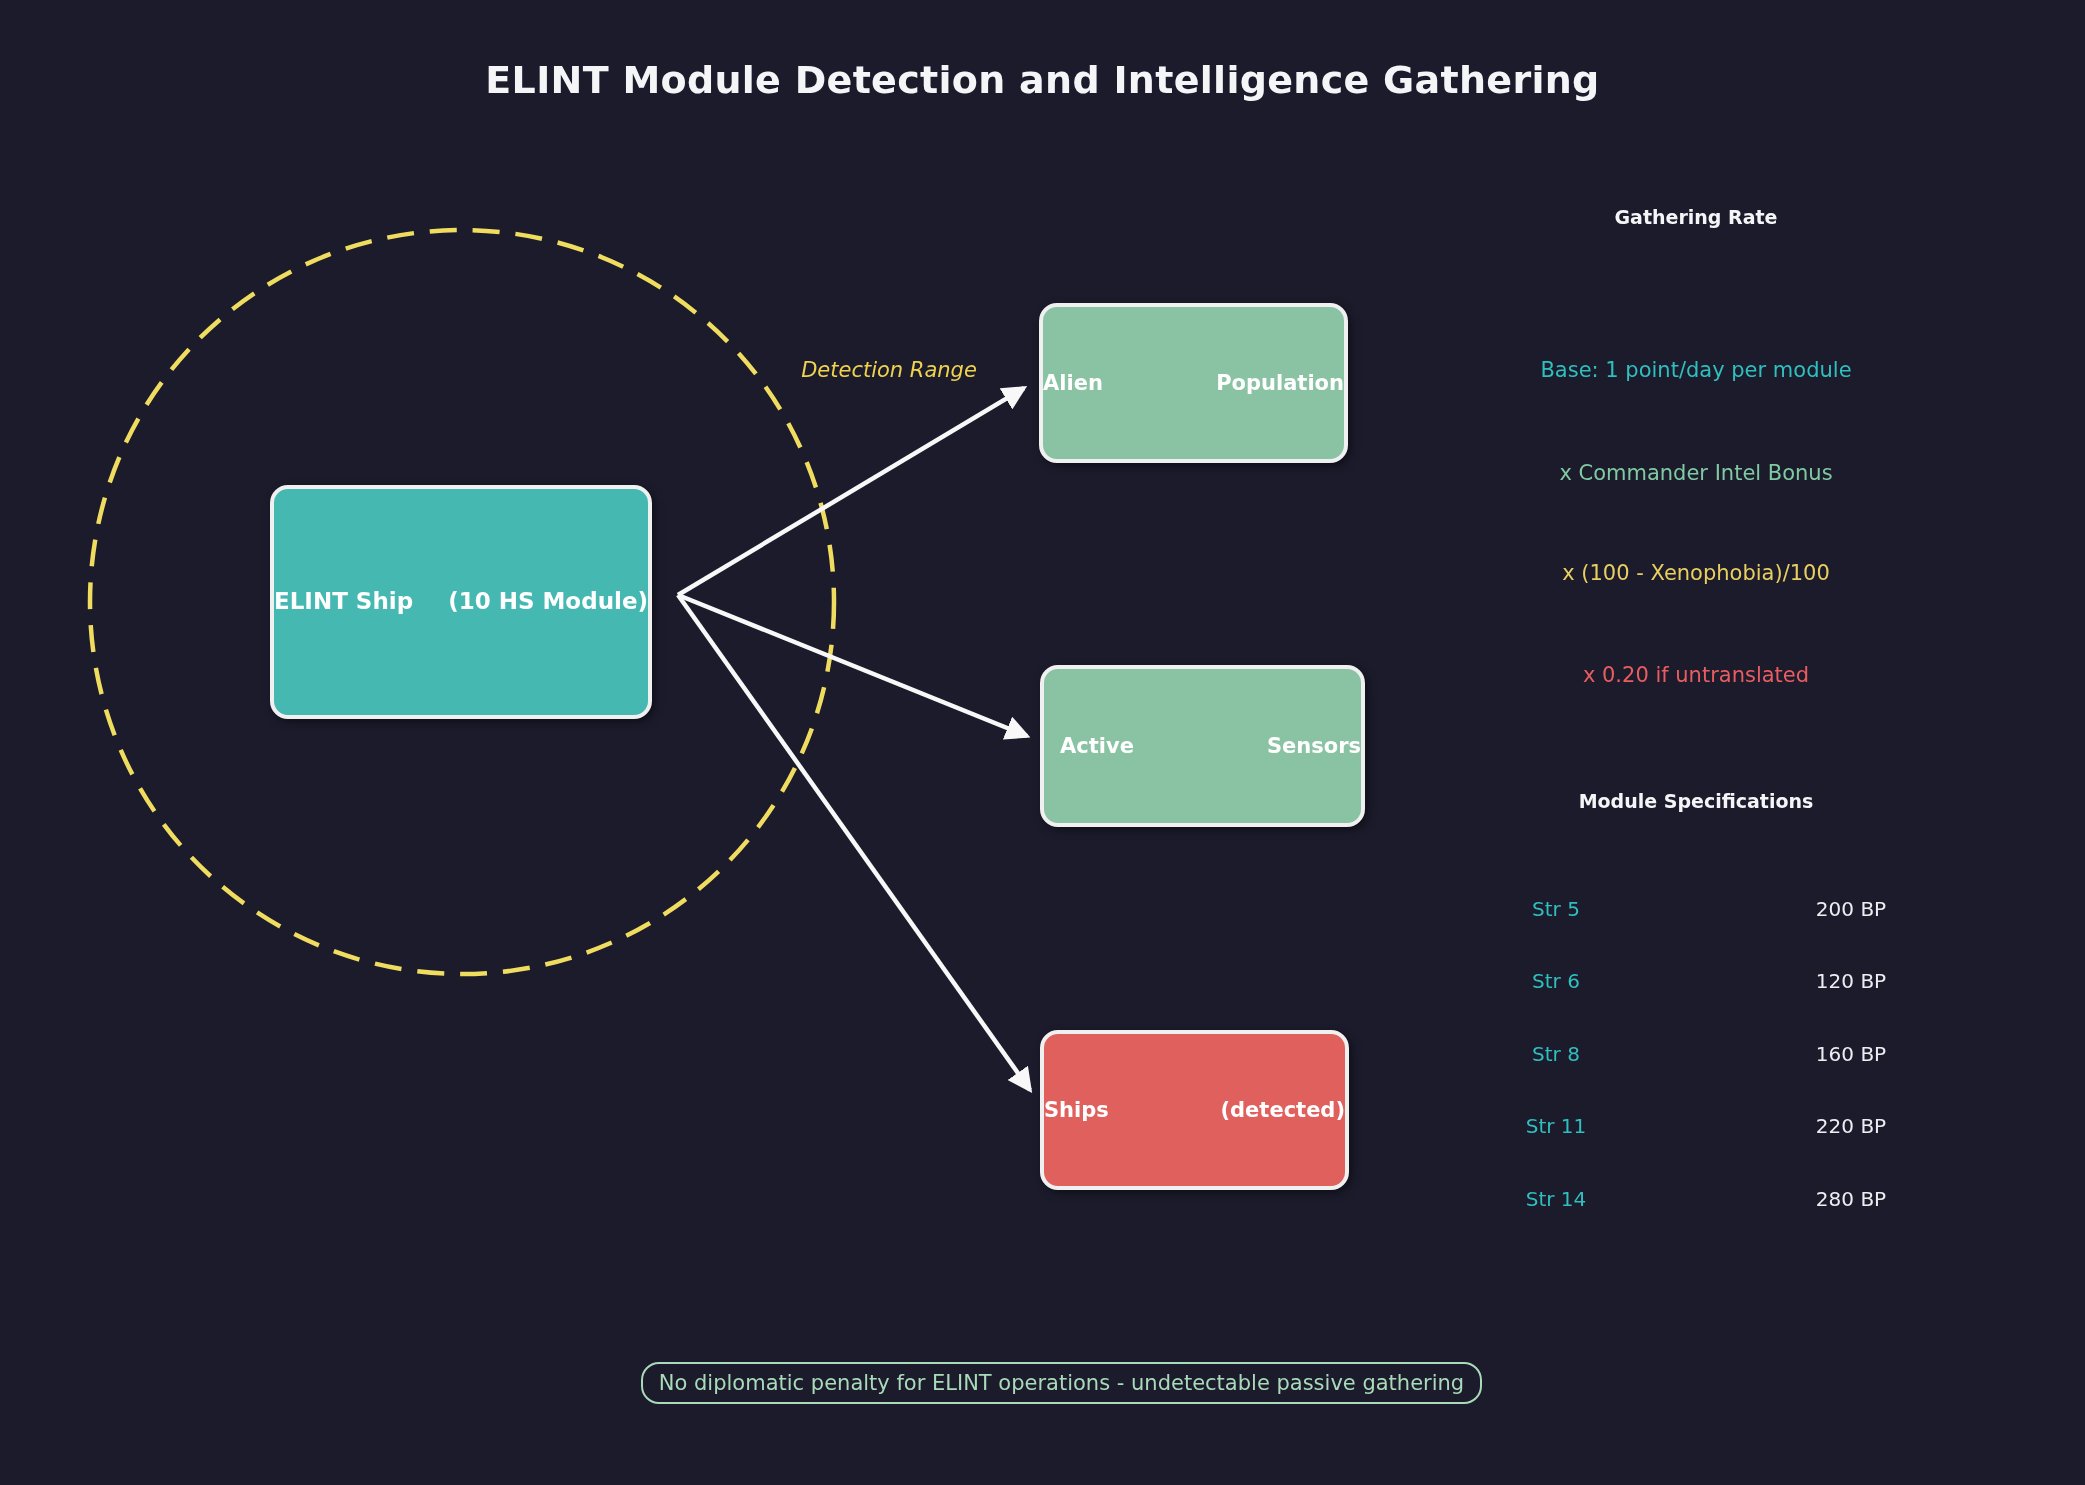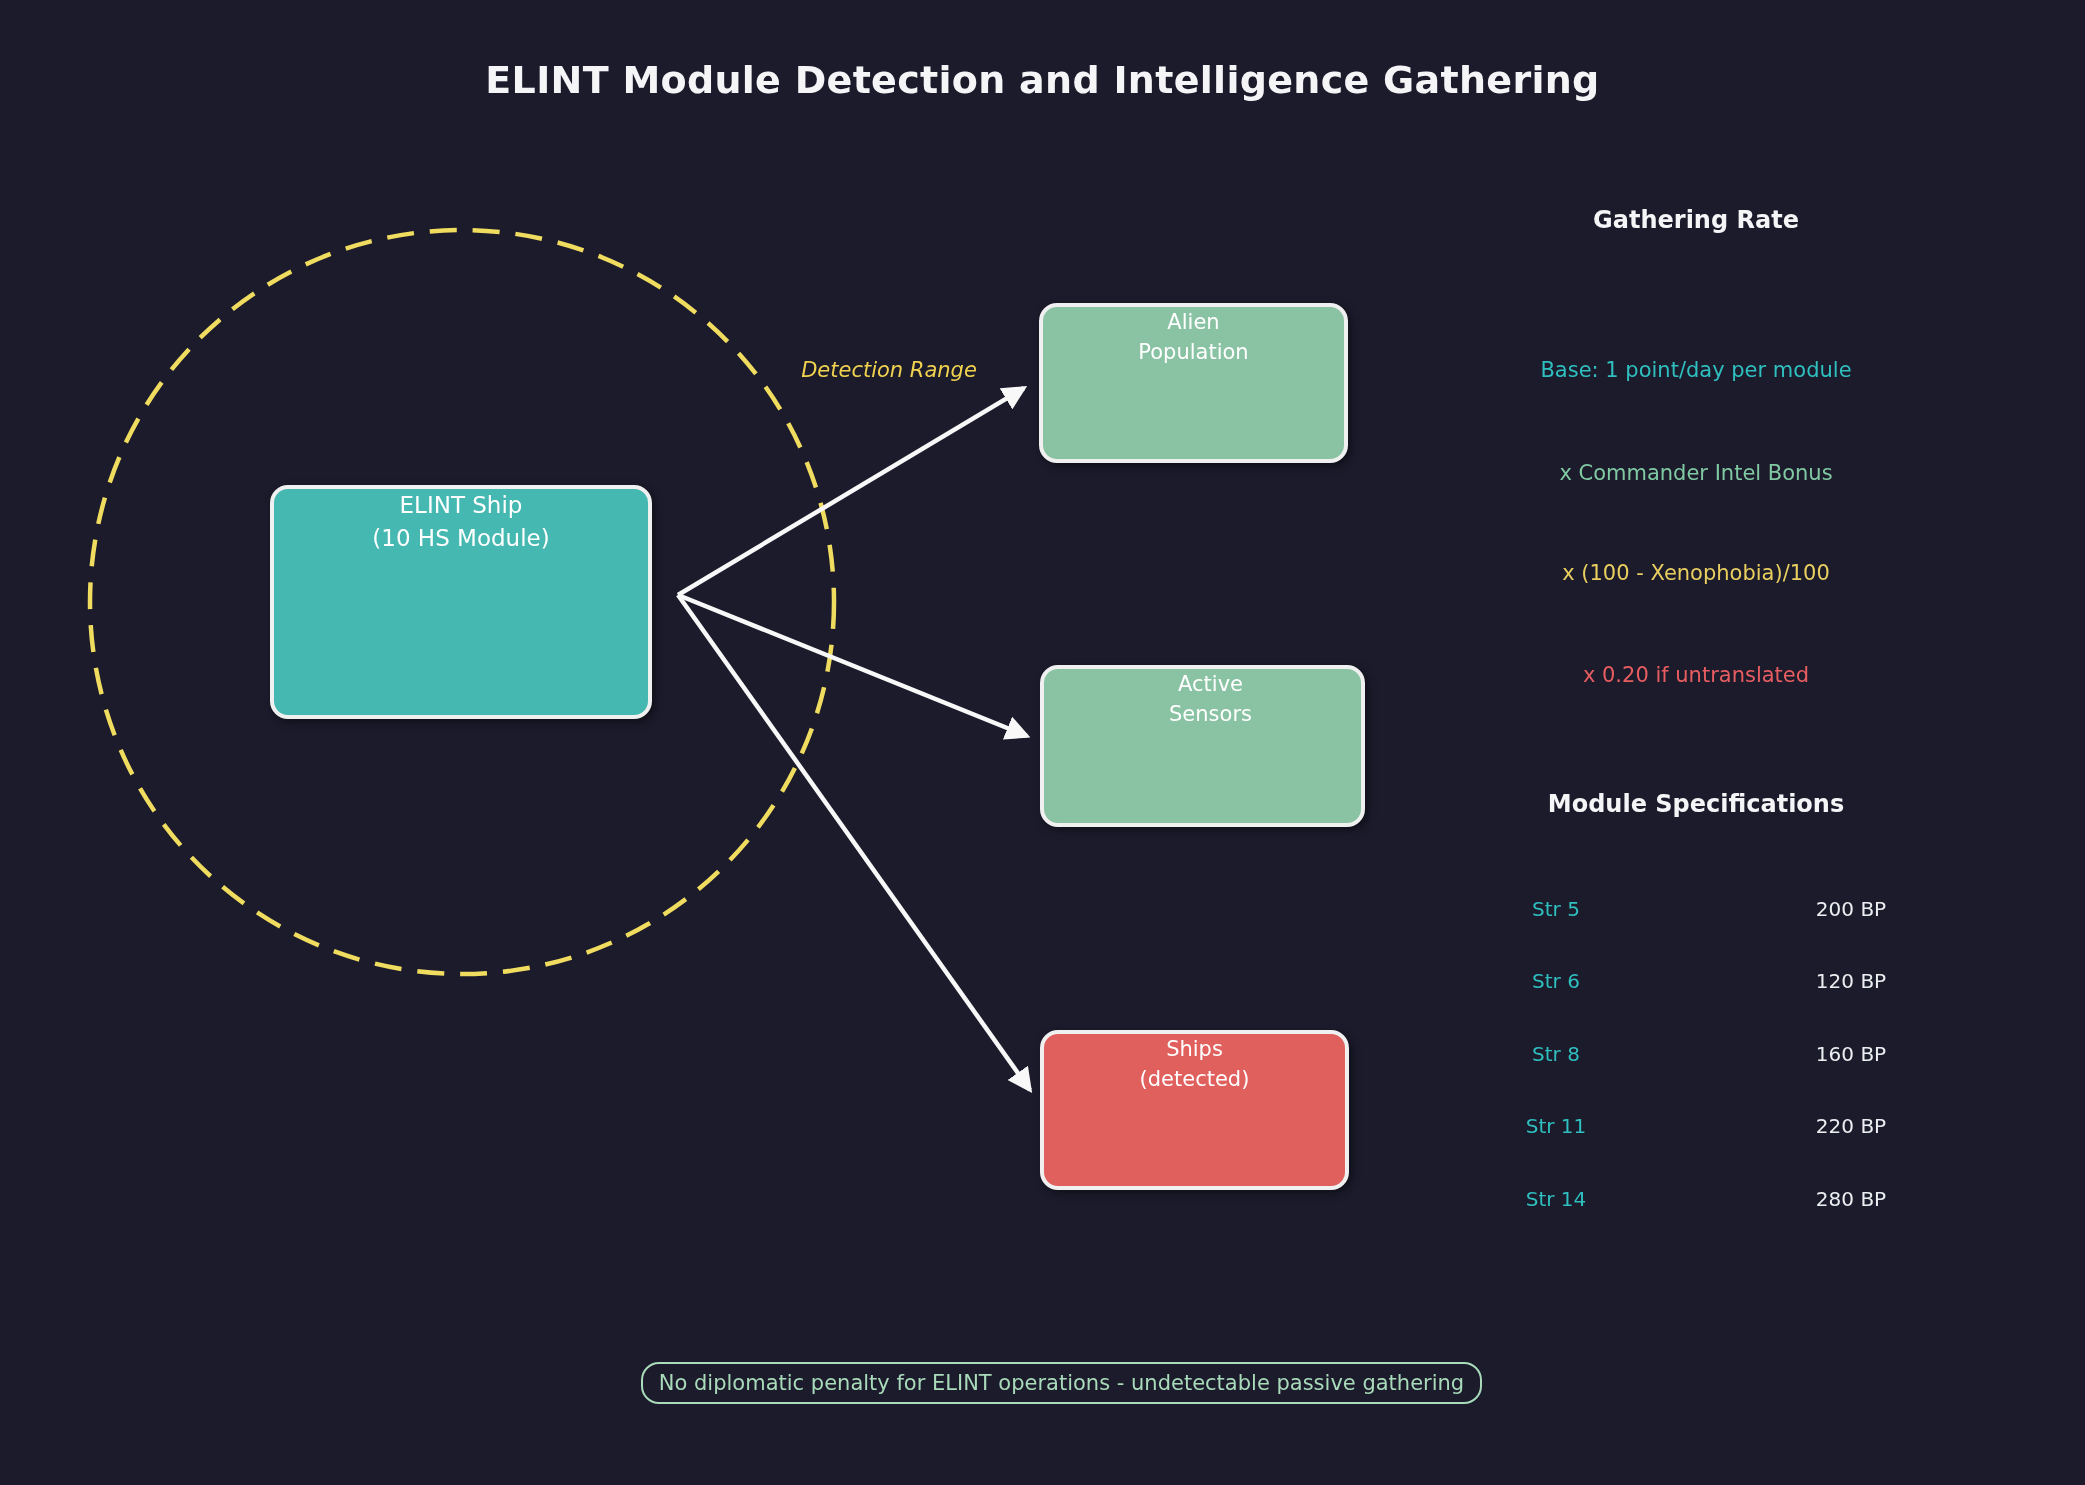--- a/index.html
+++ b/index.html
@@ -9,40 +9,40 @@
     font-family:"DejaVu Sans", "Liberation Sans", sans-serif;
   }
   .title {
     position:absolute; top:58px; left:0; width:100%;
     text-align:center; color:#f5f5f7; font-size:38px; font-weight:bold;
     letter-spacing:0.3px;
   }
   svg.overlay { position:absolute; left:0; top:0; }
 
   .node {
-    position:absolute; display:flex; flex-direction:column;
-    align-items:center; justify-content:flex-start;
+    position:absolute; display:flex; 
+    align-items:center; justify-content:space-between;
     border:4px solid #f0f0f0; border-radius:18px;
-    color:#ffffff; font-weight:normal; text-align:center;
+    color:#ffffff; font-weight:bold; text-align:center;
     box-shadow:3px 3px 10px rgba(0,0,0,0.45);
     line-height:1.45;
   }
   #ship   { left:270px;  top:485px;  width:374px; height:226px; background:#46b8b2; font-size:23px; }
   #alien  { left:1039px; top:303px;  width:301px; height:152px; background:#8ac3a3; font-size:21px; }
   #active { left:1040px; top:665px;  width:301px; height:154px; background:#8ac3a3; font-size:21px;padding-left:16px; }
   #ships  { left:1040px; top:1030px; width:301px; height:152px; background:#e0605d; font-size:21px; }
 
   .detection-label {
     position:absolute; left:758px; top:358px; width:262px;
     text-align:center; font-style:italic; color:#f0d24f; font-size:21px;
   }
 
   .gr-heading, .ms-heading {
     position:absolute; left:1446px; width:500px; text-align:center;
-    color:#f5f5f7; font-weight:bold; font-size:24px;
+    color:#f5f5f7; font-weight:bold; font-size:19px;
   }
   .gr-heading { top:206px; }
   .ms-heading { top:790px; }
 
   .gr-line { position:absolute; left:1446px; width:500px; text-align:center; font-size:21px; }
   .gr-0 { top:358px; color:#2fbfbf; }
   .gr-1 { top:461px; color:#80c9a2; }
   .gr-2 { top:561px; color:#e9cf5f; }
   .gr-3 { top:663px; color:#e85d60; }
 

